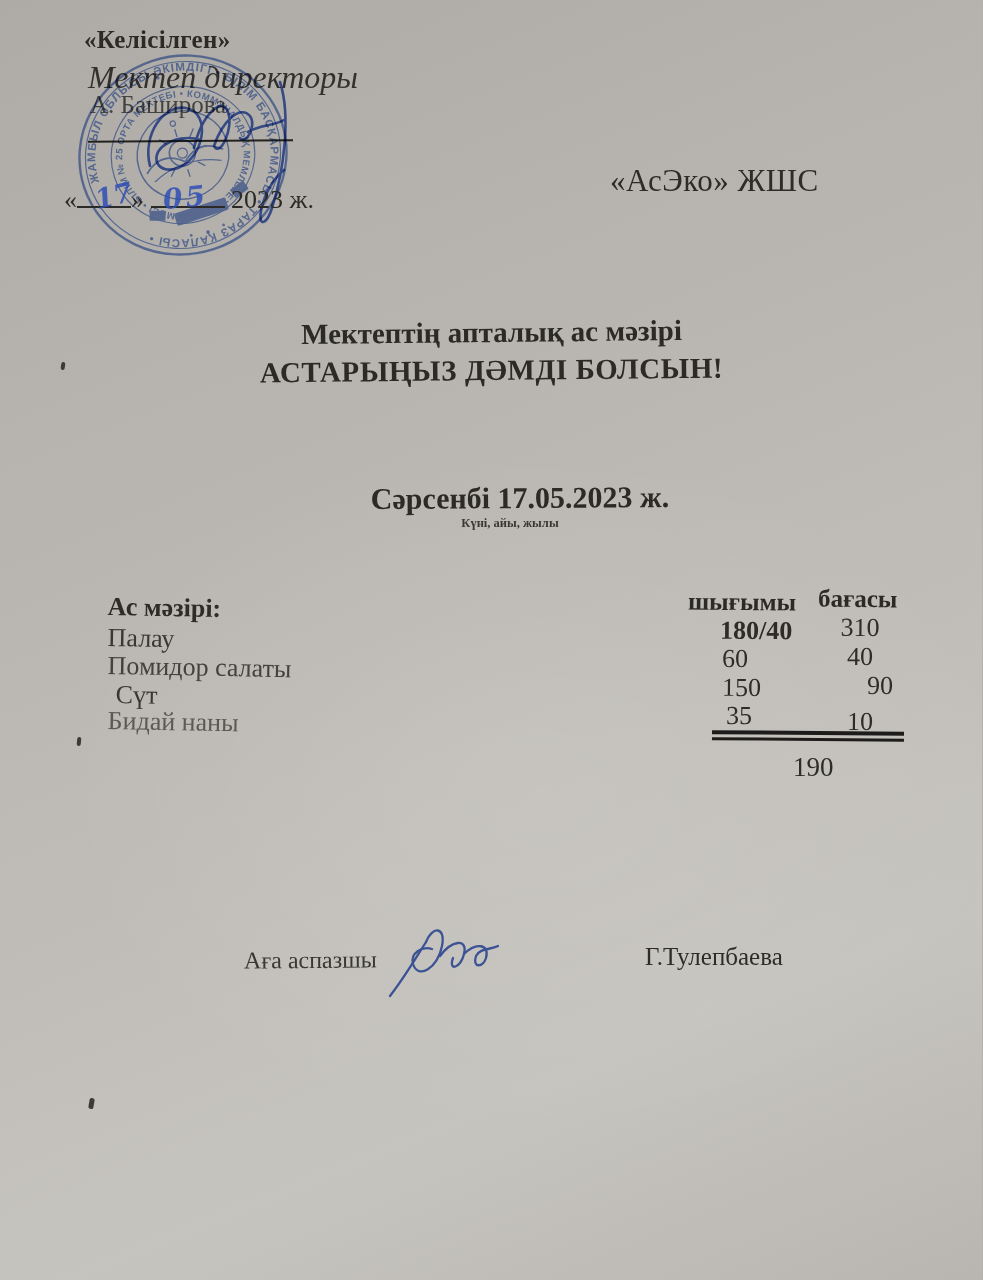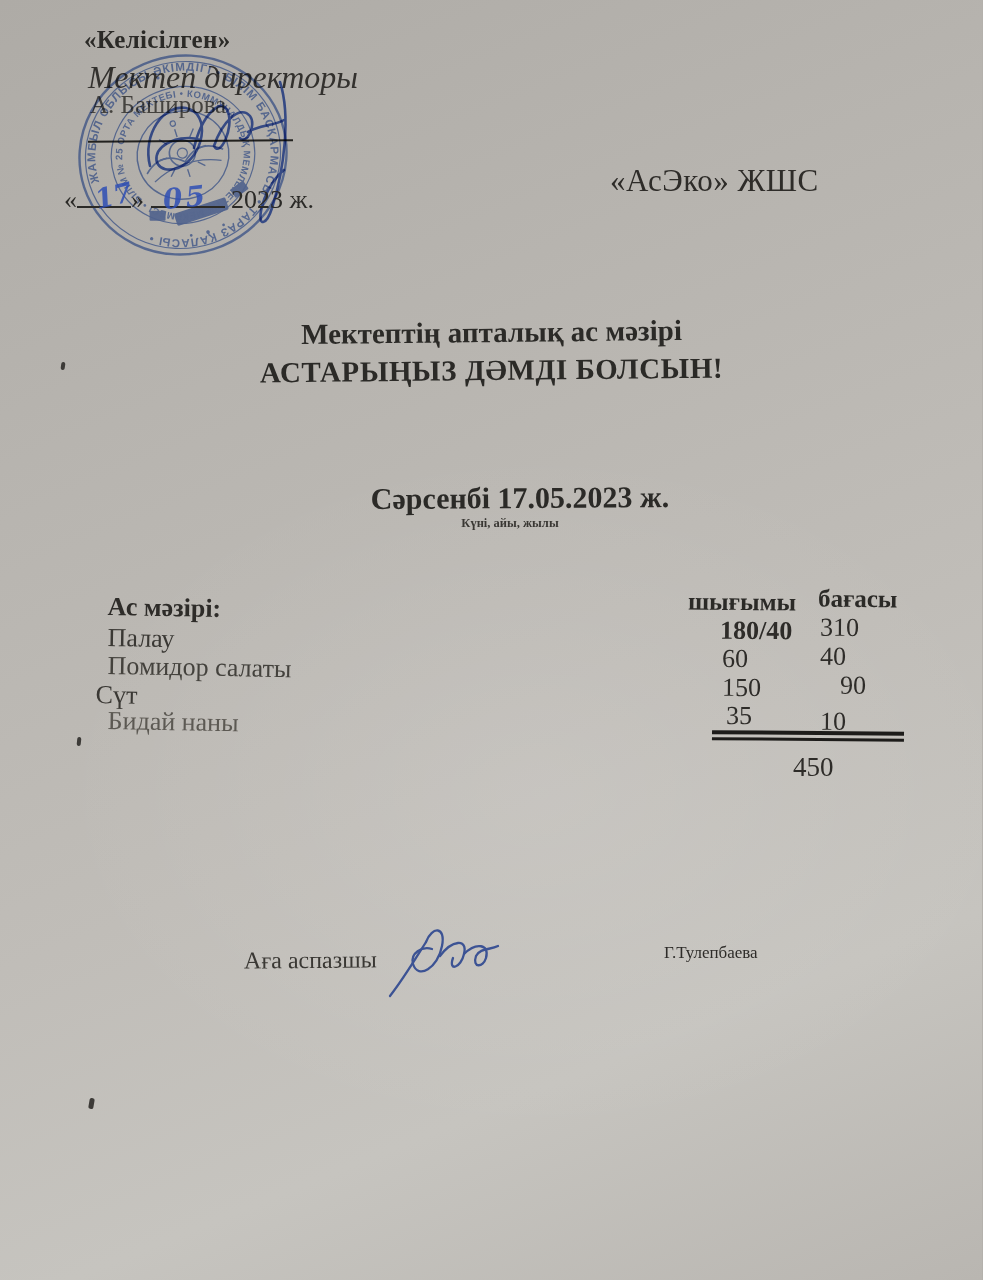--- a/index.html
+++ b/index.html
@@ -33,38 +33,38 @@
   .title2{left:0;top:354px;width:983px;text-align:center;font-size:29px;font-weight:bold;letter-spacing:.6px;transform:rotate(-.6deg);color:#2b2a27;}
   
   .dateh{left:0;top:481px;width:1040px;text-align:center;font-size:30px;font-weight:bold;transform:rotate(-.4deg);}
   .datec{left:0;top:516px;width:1020px;text-align:center;font-size:12.5px;font-weight:bold;color:#3a3834;}
   
   .mcol{transform-origin:left top;}
   .mlabel{left:108px;top:592px;font-size:26px;font-weight:bold;transform:rotate(1deg);color:#2e2c29;}
   .dish{font-size:26px;transform:rotate(1deg);}
   .dish1{left:108px;top:623px;color:#3a3834;}
   .dish2{left:108px;top:651px;color:#44423d;}
-  .dish3{left:96px;top:680px;color:#3a3834;}
+  .dish3{left:116px;top:680px;color:#3a3834;}
   .dish4{left:108px;top:706px;color:#5c5953;}
   .colhead{font-size:25px;font-weight:bold;color:#2b2a27;}
   .h-out{left:688px;top:588px;transform:rotate(.6deg);}
   .h-price{left:818px;top:585px;transform:rotate(.6deg);}
   .val{font-size:26px;color:#2e2c29;transform:rotate(.5deg);}
   .out0{left:720px;top:616px;font-weight:bold;} .out1{left:722px;top:644px;}
   .out2{left:722px;top:673px;} .out3{left:726px;top:701px;}
-  .pricecell{width:80px;text-align:left;}
+  .pricecell{width:80px;text-align:center;}
   .pr0{left:820px;top:613px;} .pr1{left:820px;top:642px;}
   .pr2{left:840px;top:671px;} .pr3{left:820px;top:699px;margin-top:8px;}
   .rule{left:712px;top:731px;width:192px;transform:rotate(.5deg);}
   .rule .r1{height:4px;background:#1d1c1a;}
   .rule .r2{height:2.5px;background:#1d1c1a;margin-top:3px;}
   .total{left:793px;top:752px;font-size:27px;color:#2e2c29;}
   
   .cook-title{left:244px;top:947px;font-size:24px;color:#3a3834;transform:rotate(-.5deg);}
-  .cook-name{left:645px;top:943px;font-size:17px;color:#2e2c29;margin-left:19px;}
+  .cook-name{left:645px;top:943px;font-size:25px;color:#2e2c29;}
   
   .stamp{left:58px;top:50px;width:250px;height:225px;mix-blend-mode:multiply;opacity:.82;}
   .dsig{left:128px;top:74px;width:205px;height:170px;mix-blend-mode:multiply;}
   .csig{left:380px;top:916px;width:160px;height:90px;mix-blend-mode:multiply;}
   
   .speck{position:absolute;background:#3d3b38;border-radius:2px;}
   .sp1{left:61px;top:362px;width:4px;height:8px;transform:rotate(8deg);}
   .sp2{left:77px;top:737px;width:4px;height:9px;transform:rotate(6deg);}
   .sp3{left:89px;top:1098px;width:5px;height:11px;transform:rotate(10deg);}
 </style>
@@ -159,21 +159,21 @@
 
   <div class="abs val pricecell pr0">310</div>
   <div class="abs val pricecell pr1">40</div>
   <div class="abs val pricecell pr2">90</div>
   <div class="abs val pricecell pr3">10</div>
 
   <div class="abs rule">
       <div class="r1"></div>
       <div class="r2"></div>
     </div>
-  <div class="abs total">450</div>
+  <div class="abs total">190</div>
 
   <div class="abs cook-title">Аға аспазшы</div>
   <svg class="abs csig" viewBox="0 0 160 90">
     <g fill="none" stroke="#3a5cc0" stroke-width="2.3" stroke-linecap="round" opacity=".9">
       <path d="M10,80 C24,62 34,45 46,26"></path>
       <path d="M46,26 C52,10 66,10 62,30 C58,52 38,64 33,48 C30,37 42,30 52,33"></path>
       <path d="M60,40 C72,24 88,22 84,38 C81,52 68,56 73,42"></path>
       <path d="M84,38 C96,26 110,28 106,42 C103,52 92,52 96,40 C100,32 110,34 118,30"></path>
     </g>
   </svg>

